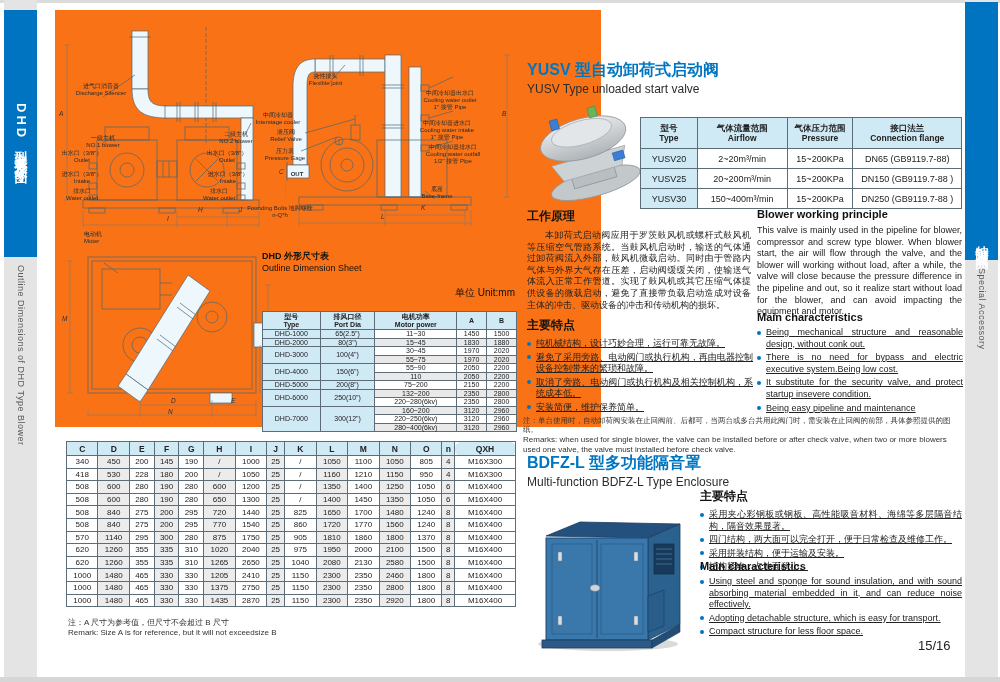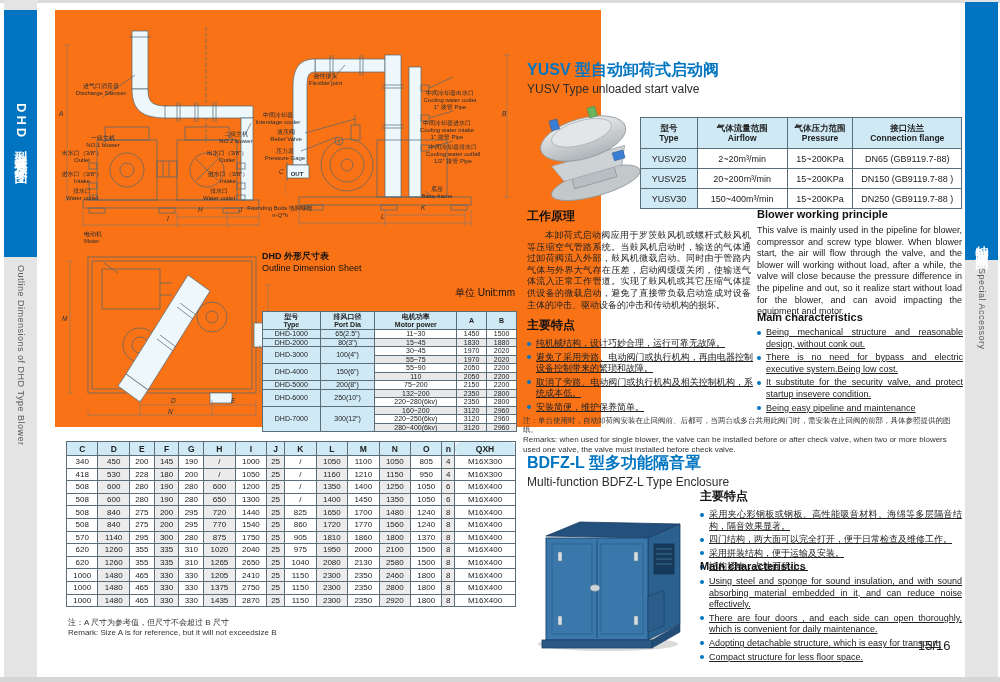--- a/index.html
+++ b/index.html
@@ -800,20 +800,19 @@
         <li>采用夹心彩钢板或钢板、高性能吸音材料、海绵等多层隔音结构，隔音效果显著。</li>
         <li>四门结构，两大面可以完全打开，便于日常检查及维修工作。</li>
         <li>采用拼装结构，便于运输及安装。</li>
         <li>结构紧凑，占地面积小。</li>
       </ul>
   </div>
   <div class="block" style="left:700px;top:560px;width:262px">
     <div class="hd-en">Main characteristics</div>
     <ul class="bullets enb">
         <li>Using steel and sponge for sound insulation, and with sound absorbing material embedded in it, and can reduce noise effectively.</li>
-        <li>There are four doors , and each side can open thoroughly, which is convenient for daily maintenance.</li>
         <li>Adopting detachable structure, which is easy for transport.</li>
         <li>Compact structure for less floor space.</li>
       </ul>
   </div>
 
   <div class="pagenum">15/16</div>
 </div>
 
 </body></html>

